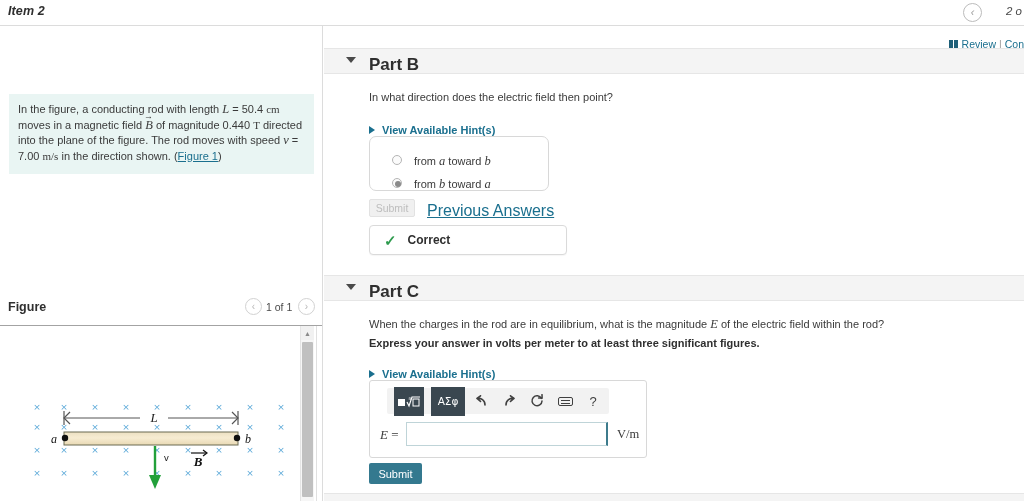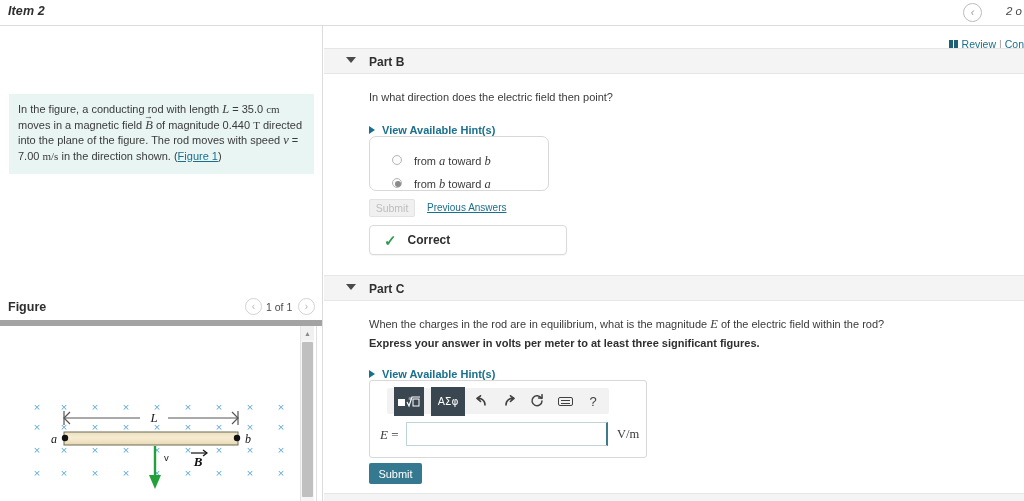--- a/index.html
+++ b/index.html
@@ -51,21 +51,21 @@
   .vecbar::after {
     content: "\2192"; position: absolute; left: 50%; top: -9px;
     transform: translateX(-55%); font-size: 9px; font-style: normal;
     font-family: "Liberation Sans", sans-serif; color: #3a3a3a;
   }
   .figlink { color: #1a6f8e; text-decoration: underline; cursor: pointer; }
 
   
   .fig-header {
     position: absolute; left: 0; top: 266px; width: 322px; height: 34px;
-    border-bottom: 6px solid #a3a3a3; background: #fff;
+    border-bottom: 1px solid #a3a3a3; background: #fff;
   }
   .fig-title {
     position: absolute; left: 8px; top: 8px;
     font-size: 12.5px; font-weight: 700; color: #2f2f2f;
   }
   .fig-nav-btn {
     position: absolute; top: 6px; width: 17px; height: 17px;
     border-radius: 50%; border: 1px solid #d2d2d2; background: #fff;
     display: flex; align-items: center; justify-content: center;
     font-size: 10px; color: #b8b8b8; line-height: 1;
@@ -128,21 +128,21 @@
     background: #f4f4f4; border-top: 1px solid #e6e6e6;
     border-bottom: 1px solid #e6e6e6;
   }
   .part-caret {
     position: absolute; left: 22px; top: 8px;
     width: 0; height: 0; border-left: 5px solid transparent;
     border-right: 5px solid transparent; border-top: 6px solid #4a4a4a;
   }
   .part-label {
     position: absolute; left: 45px; top: 6px;
-    font-size: 12px; font-weight: 700; color: #2f2f2f;
+    font-size: 17px; font-weight: 700; color: #2f2f2f;
   }
 
   .q-text {
     position: absolute; font-size: 11px; color: #3a3a3a; line-height: 15px;
   }
   .q-text .var { font-family: "Liberation Serif", serif; font-style: italic; font-size: 12.5px; }
   .q-bold { font-weight: 700; color: #2f2f2f; }
 
   .hint-link {
     position: absolute; font-size: 11px; font-weight: 700;
@@ -174,21 +174,21 @@
   .radio-label { position: absolute; left: 22px; top: 0; white-space: nowrap; }
   .radio-label .var { font-family: "Liberation Serif", serif; font-style: italic; font-size: 12.5px; }
 
   .btn-submit-disabled {
     position: absolute; width: 46px; height: 18px;
     background: #f0f0f0; border: 1px solid #e2e2e2; border-radius: 2px;
     font-size: 10.5px; color: #bdbdbd;
     display: flex; align-items: center; justify-content: center;
   }
   .prev-answers {
-    position: absolute; font-size: 10px; color: #1a6f8e;
+    position: absolute; font-size: 16px; color: #1a6f8e;
     text-decoration: underline; cursor: pointer;
   }
 
   .correct-box {
     position: absolute; border: 1px solid #dadada; border-radius: 4px;
     background: #ffffff; display: flex; align-items: center;
     box-shadow: 0 1px 1px rgba(0,0,0,.04);
   }
   .check-mark {
     margin-left: 14px; margin-right: 11px; color: #2e9b4e;
@@ -260,21 +260,21 @@
 
 <div class="topbar">
   <div class="topbar-title">Item 2</div>
   <div class="nav-circle">‹</div>
   <div class="nav-count">2 o</div>
 </div>
 
 <div class="left-col">
 
   <div class="prompt-box">
-    <span>In the figure, a conducting rod with length </span><i class="var">L</i><span> = 35.0 </span><span class="unit">cm</span><span> moves in a</span>
+    <span>In the figure, a conducting rod with length </span><i class="var">L</i><span> = 50.4 </span><span class="unit">cm</span><span> moves in a</span>
     <span>magnetic field </span><i class="var vecbar">B</i><span> of magnitude 0.440 </span><span class="unit">T</span><span> directed into the plane of the</span>
     <span>figure. The rod moves with speed </span><i class="var">v</i><span> = 7.00 </span><span class="unit">m/s</span><span> in the direction shown. (</span><span class="figlink">Figure 1</span><span>)</span>
   </div>
 
   <div class="fig-header">
     <div class="fig-title">Figure</div>
     <div class="fig-nav-btn fig-prev">‹</div>
     <div class="fig-count">1 of 1</div>
     <div class="fig-nav-btn fig-next">›</div>
   </div>

